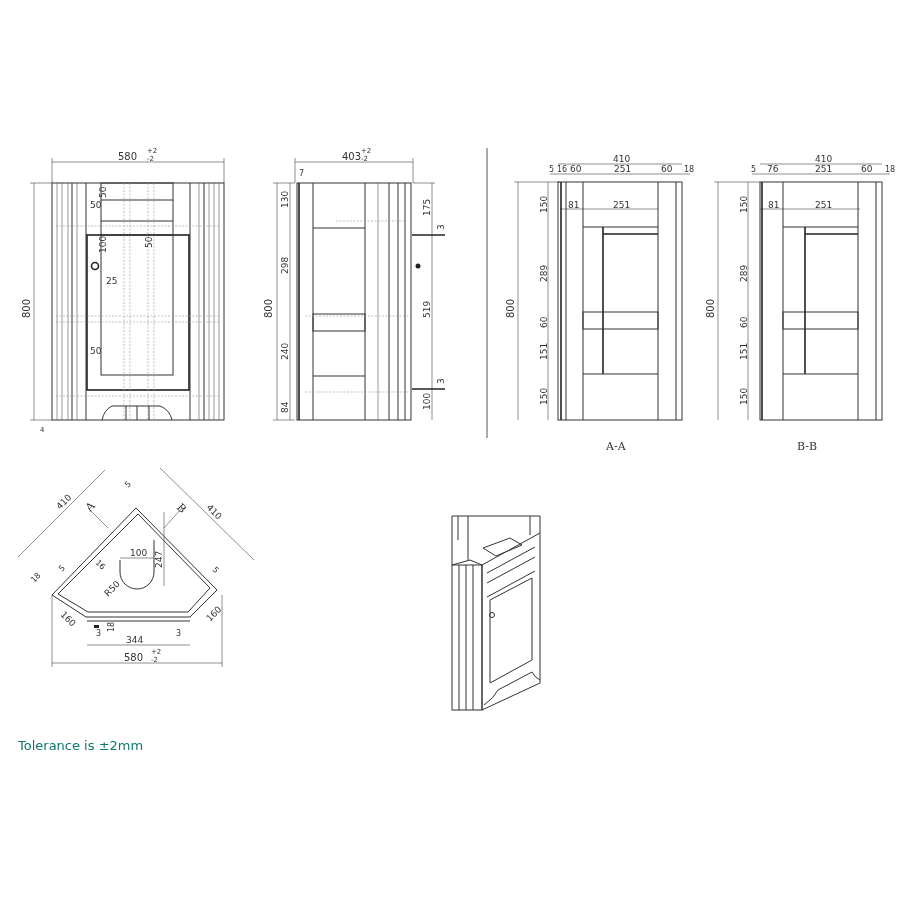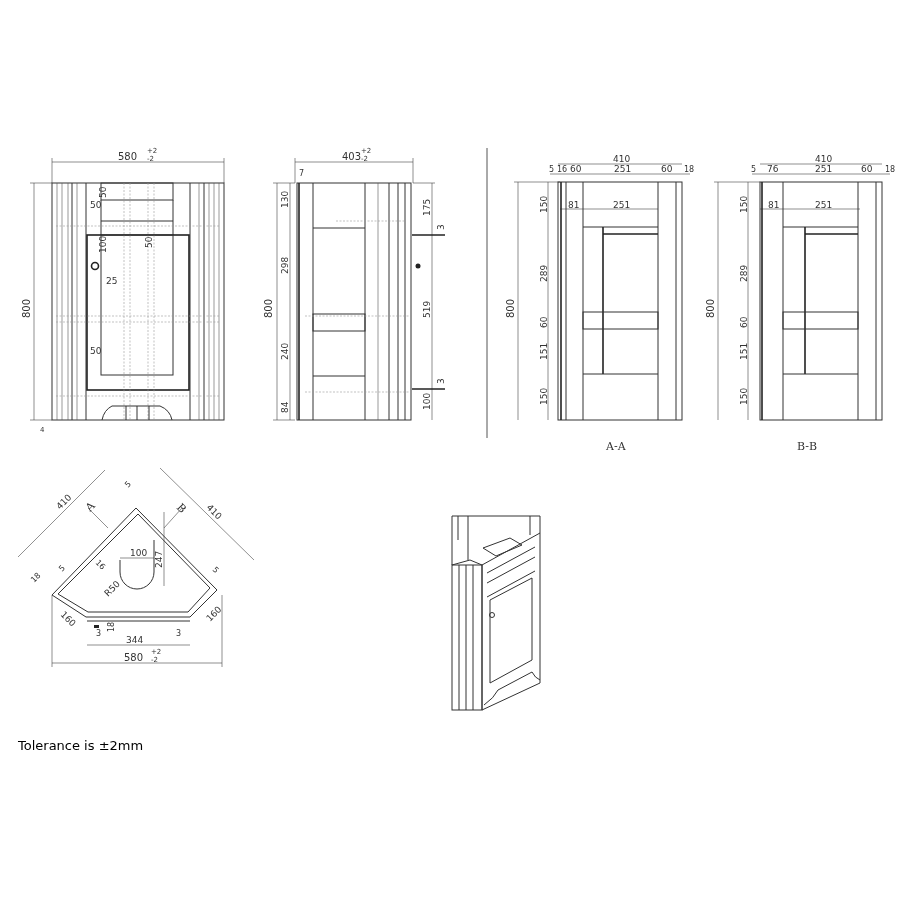--- a/index.html
+++ b/index.html
@@ -6,21 +6,21 @@
   body{width:900px;height:900px;position:relative;overflow:hidden;font-family:"DejaVu Sans",sans-serif;color:#333;}
   svg{position:absolute;left:0;top:0;}
   .ln{stroke:#333;stroke-width:1;fill:none;}
   .lt{stroke:#555;stroke-width:0.6;fill:none;}
   .th{stroke:#222;stroke-width:1.6;fill:none;}
   .hid{stroke:#999;stroke-width:0.6;fill:none;stroke-dasharray:2 1.5;}
   .dim{stroke:#444;stroke-width:0.6;fill:none;}
   text{font-family:"DejaVu Sans",sans-serif;fill:#333;font-size:9px;}
   .t10{font-size:10px;}
   .lbl{font-family:"DejaVu Serif",serif;font-size:11px;}
-  #tolerance{position:absolute;left:18px;top:738px;font-size:13px;color:#000000;font-family:"DejaVu Sans",sans-serif;}
+  #tolerance{position:absolute;left:18px;top:738px;font-size:13px;color:#0f766e;font-family:"DejaVu Sans",sans-serif;}
 </style>
 </head>
 <body>
 
 <svg width="900" height="900" viewBox="0 0 900 900">
 
   <g>
 
     <line class="dim" x1="52" y1="162" x2="224" y2="162"></line>
     <line class="dim" x1="52" y1="158" x2="52" y2="183"></line>

